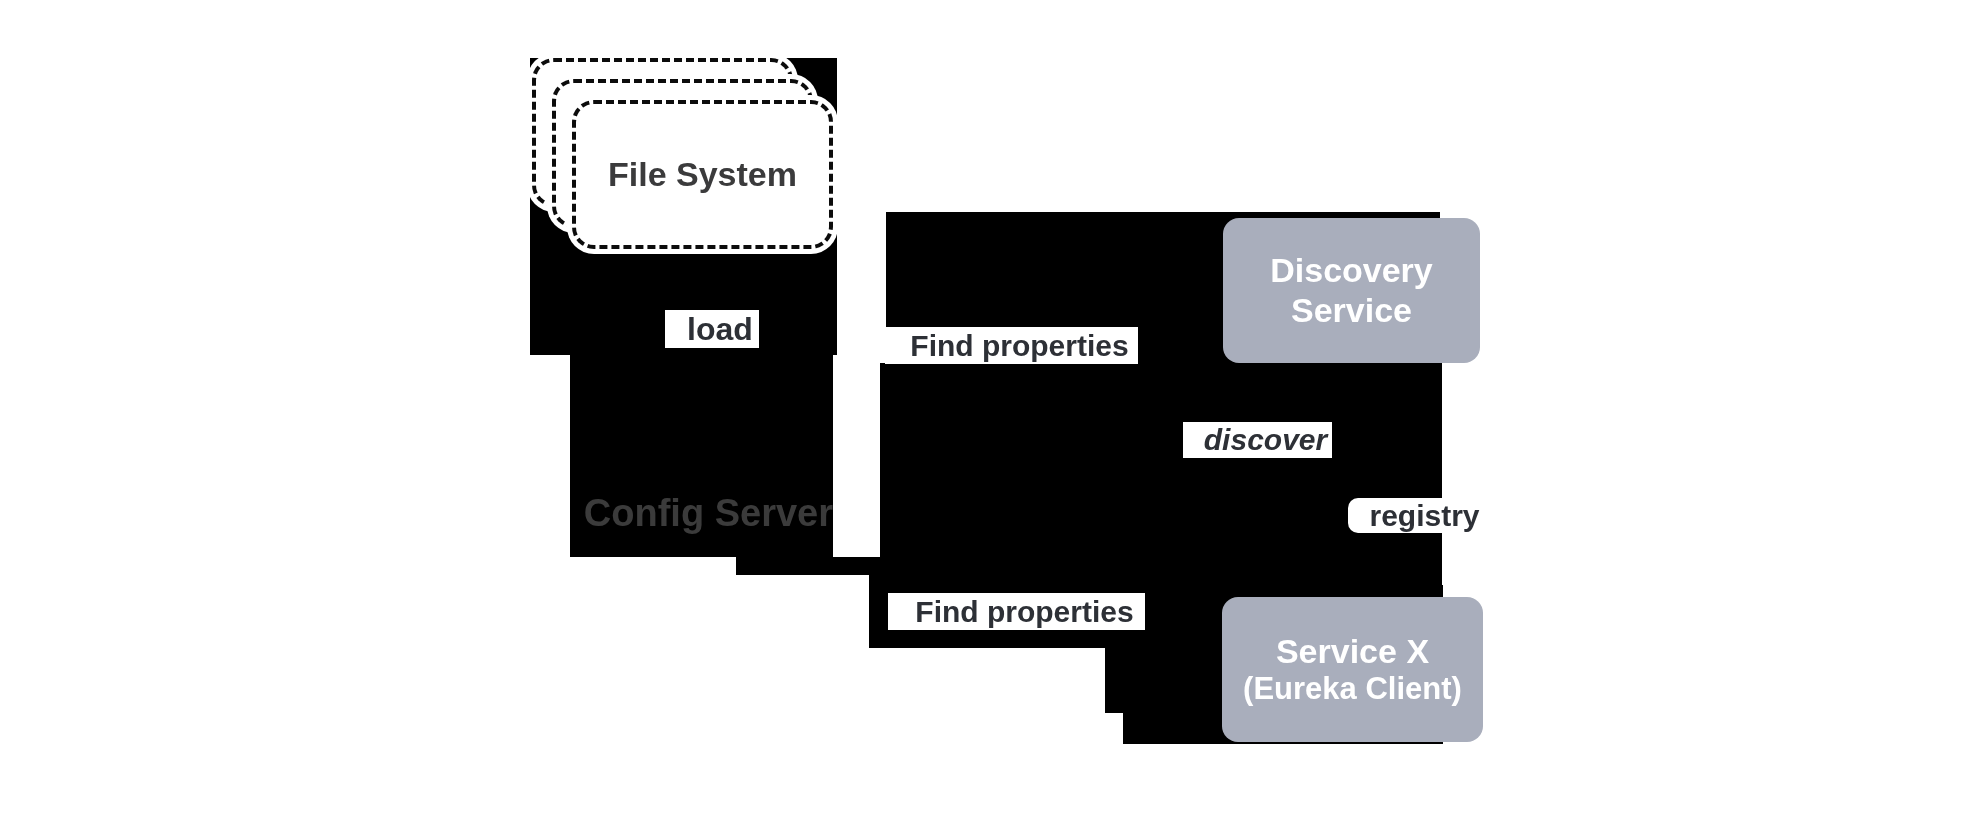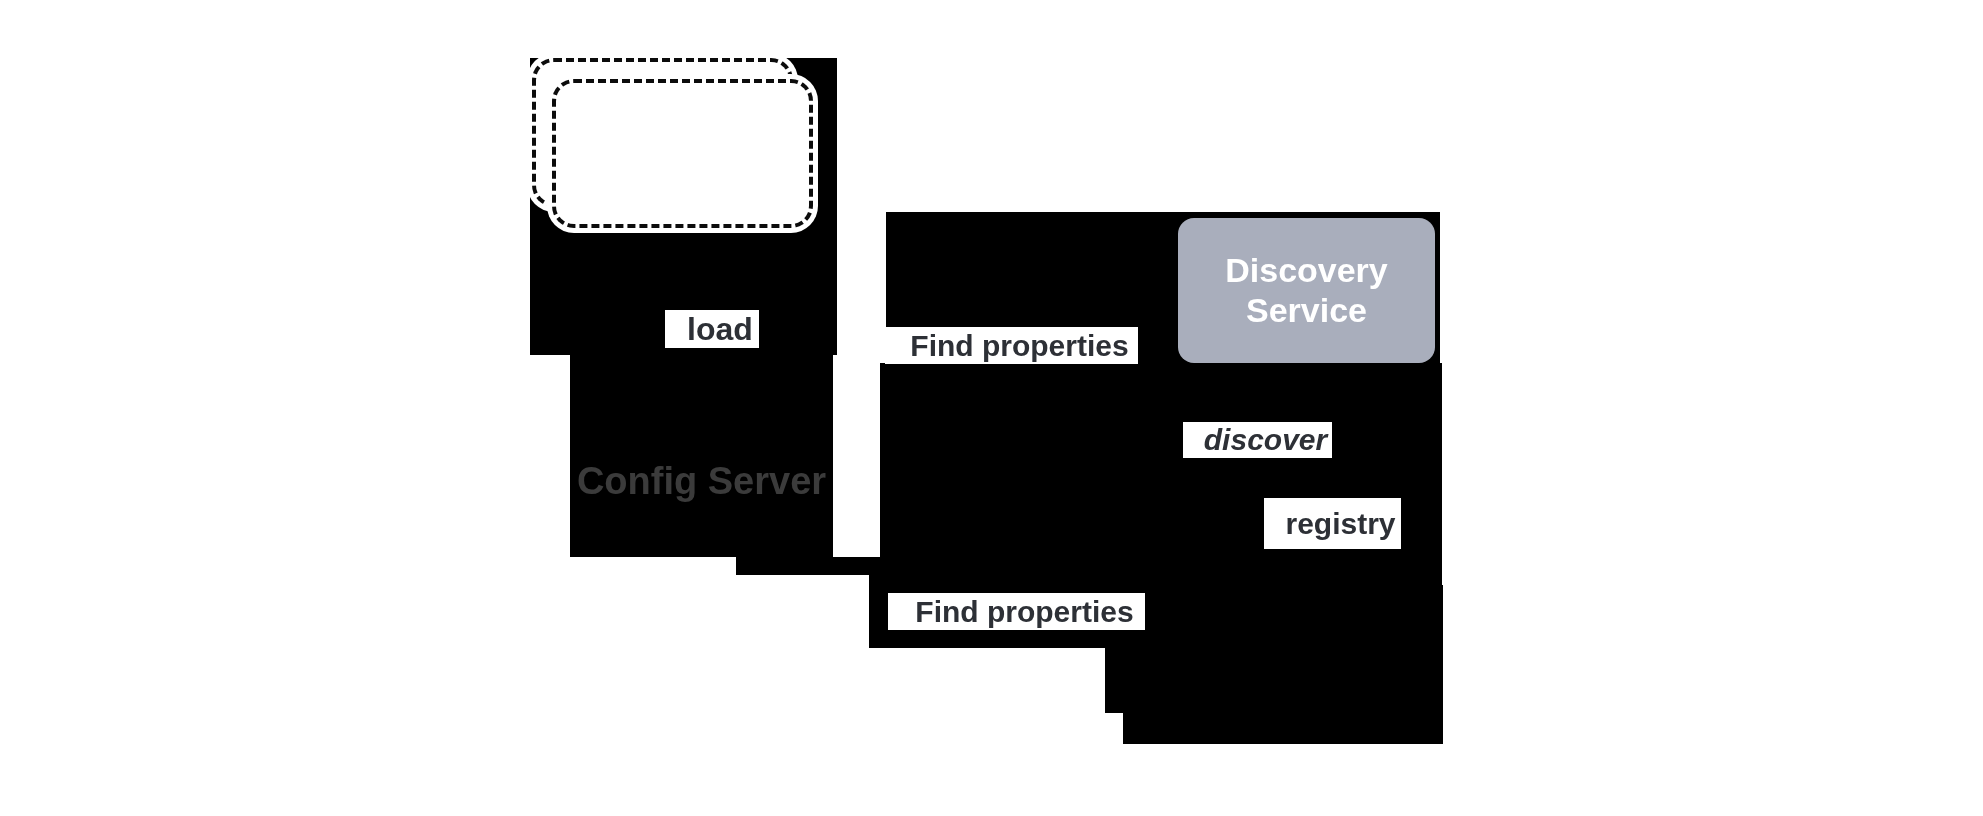--- a/index.html
+++ b/index.html
@@ -55,73 +55,82 @@
     justify-content: center;
     white-space: nowrap;
     padding-left: 16px;
   }
   .config-title {
     position: absolute;
     z-index: 5;
     color: #3b3b3b;
     font-weight: bold;
     font-size: 38px;
-    text-align: center;
+    text-align: right;
     white-space: nowrap;
+    margin-top: 32px;
   }
   .node {
     position: absolute;
     z-index: 5;
     background: #a9aebc;
     border-radius: 16px;
     color: #ffffff;
     font-weight: bold;
     display: flex;
     flex-direction: column;
     align-items: center;
     justify-content: center;
     text-align: center;
     line-height: 1.15;
+    margin-left: 45px;
   }
   .node .line-main { font-size: 34px; }
   .node .line-sub  { font-size: 31px; }
 </style>
 </head>
 <body>
 
 <div class="canvas">
 
   <div class="backdrop" style="left:530px; top:58px; width:307px; height:297px;"></div>
   <div class="backdrop" style="left:570px; top:355px; width:263px; height:202px;"></div>
   <div class="backdrop" style="left:736px; top:557px; width:133px; height:18px;"></div>
   <div class="backdrop" style="left:886px; top:212px; width:554px; height:151px;"></div>
   <div class="backdrop" style="left:880px; top:363px; width:562px; height:194px;"></div>
   <div class="backdrop" style="left:869px; top:557px; width:573px; height:91px;"></div>
   <div class="backdrop" style="left:1105px; top:628px; width:73px; height:85px;"></div>
   <div class="backdrop" style="left:1123px; top:585px; width:320px; height:159px;"></div>
 
   <div class="dashed-card card-back" style="left:532px; top:58px;"></div>
   <div class="dashed-card card-mid" style="left:552px; top:79px;"></div>
+  <div class="dashed-card card-front" style="left:572px; top:100px;">
+    <span class="fs-label">File System</span>
+  </div>
 
   <div class="config-title" style="left:570px; top:460px; width:263px;">Config Server</div>
 
   <div class="edge-label" style="left:665px; top:310px; width:78px; height:38px; font-size:32px;">
     <span>load</span>
   </div>
   <div class="edge-label" style="left:885px; top:327px; width:237px; height:37px; font-size:30px;">
     <span>Find properties</span>
   </div>
   <div class="edge-label" style="left:1183px; top:422px; width:133px; height:36px; font-size:30px;font-style:italic;">
     <span>discover</span>
   </div>
-  <div class="edge-label" style="left:1264px; top:498px; width:121px; height:51px; font-size:30px;">
+  <div class="edge-label" style="left:1348px; top:498px; width:121px; height:35px; font-size:30px;border-radius:10px;">
     <span>registry</span>
   </div>
   <div class="edge-label" style="left:888px; top:593px; width:241px; height:37px; font-size:30px;">
     <span>Find properties</span>
   </div>
 
   <div class="node" style="left:1178px; top:218px; width:257px; height:145px;">
     <span class="line-main">Discovery</span>
     <span class="line-main">Service</span>
   </div>
+  <div class="node" style="left:1177px; top:597px; width:261px; height:145px;">
+    <span class="line-main">Service X</span>
+    <span class="line-sub">(Eureka Client)</span>
+  </div>
 
 </div>
 
 </body></html>

